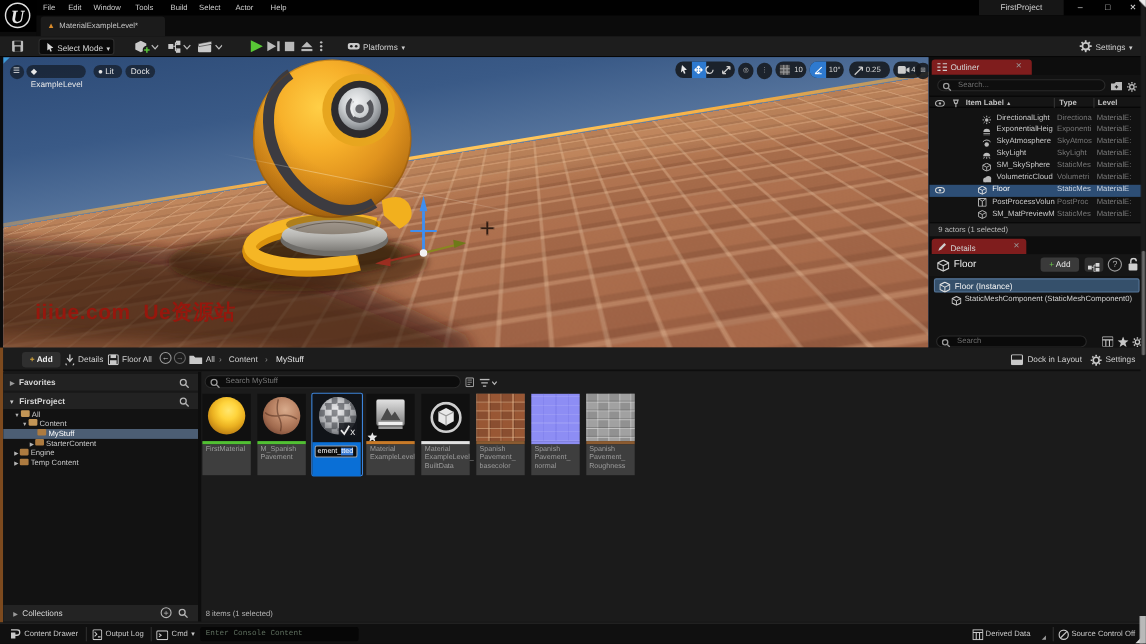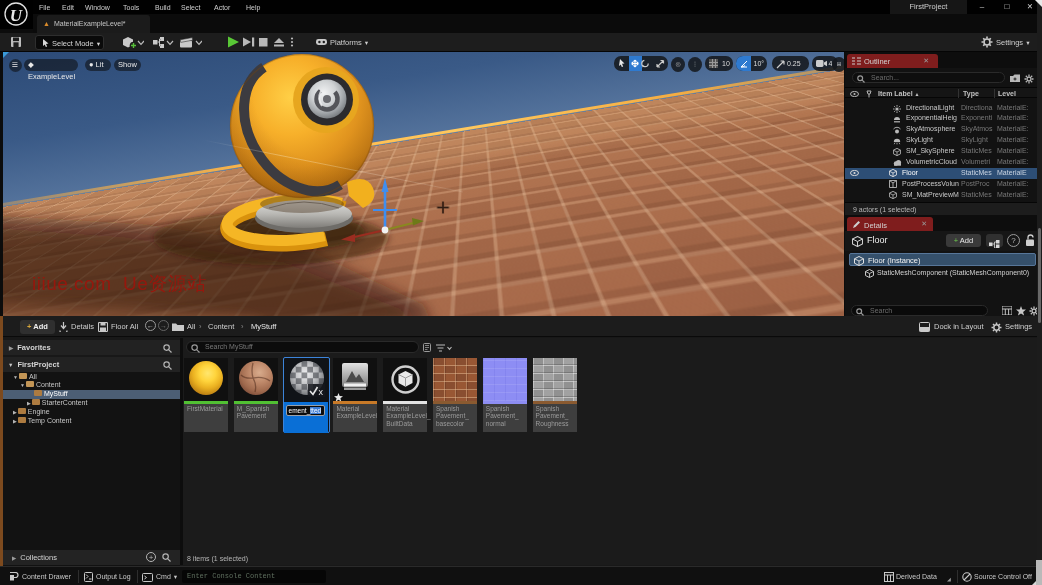--- a/index.html
+++ b/index.html
@@ -24,21 +24,21 @@
 #floorwrap{position:absolute;left:0;top:0;width:841px;height:264px;clip-path:polygon(0px 154px,841px 16px,841px 264px,0px 264px)}
 #fl-rot{position:absolute;left:0;top:155px;width:1100px;height:400px;transform:rotate(-9.3deg);transform-origin:0 0;perspective:230px;perspective-origin:500px 0px}
 #ground{position:absolute;left:-700px;top:0px;width:2600px;height:2100px;transform:rotateX(58deg);transform-origin:50% 0;background:
  repeating-linear-gradient(90deg,rgba(245,215,180,.26) 0 1.6px,rgba(245,215,180,0) 1.6px 30px),
  repeating-linear-gradient(0deg,rgba(245,210,175,.20) 0 1.6px,rgba(60,28,16,.12) 1.6px 5px,rgba(60,28,16,0) 5px 30px),
  repeating-conic-gradient(from 0deg at 50% 50%,rgba(175,105,70,.13) 0% 25%,rgba(110,55,35,.15) 25% 50%),
  linear-gradient(to bottom,#b87e56 0%,#a5684a 8%,#9b5d44 25%,#90543e 60%,#88503b 100%);
  background-size:22px 22px,22px 13px,44px 26px,100% 100%}
 #horiz{position:absolute;left:-6px;top:152.2px;width:860px;height:3px;transform:rotate(-9.3deg);transform-origin:0 50%;background:linear-gradient(90deg,rgba(255,170,60,.35),#ffb647 30%,#ffc85e 55%,#f5ad42 80%,rgba(240,170,70,.55))}
 .shadowpoly{position:absolute;left:0;top:0;width:841px;height:264px}
-#wm{position:absolute;left:29px;top:219px;font-size:19px;font-weight:normal;color:#96170d;letter-spacing:.5px;white-space:nowrap}
+#wm{position:absolute;left:29px;top:219px;font-size:19px;font-weight:bold;color:#96170d;letter-spacing:.5px;white-space:nowrap}
 
 .vpill{position:absolute;background:rgba(16,19,25,.62);border-radius:7px;color:#e8e8e8;font-size:7.5px;height:12px;line-height:12px}
 .vpr{position:absolute;background:rgba(22,25,30,.88);border-radius:7px;height:15px;color:#dcdcdc;font-size:7px;line-height:15px}
 
 #rpanel{position:absolute;left:845px;top:52px;width:195px;height:264px;background:#121212}
 .rtab{position:absolute;background:#7f1d1d;border-radius:3px 3px 0 0;color:#d2d2d2;font-size:7.5px}
 .srow{position:absolute;background:#0e0e0e;border:1px solid #2a2a2a;border-radius:8px;color:#6e6e6e;font-size:7px}
 .hdrcell{color:#c0c0c0;font-size:7px;font-weight:bold}
 .orow{position:absolute;left:0;width:195px;height:10.9px;font-size:7px;color:#c9c9c9;line-height:10.9px}
 .otype{position:absolute;left:116px;color:#787878}
@@ -241,21 +241,21 @@
 
      <path d="M440 149 v13 M433.5 155.5 h13" stroke="#34201569" stroke-width="2.2"></path>
      <path d="M440 150 v11 M434.5 155.5 h11" stroke="#2f1c12" stroke-width="1.4"></path>
    </svg>
    <div id="wm">iiiue.com&nbsp; Ue资源站</div>
 
    <div style="position:absolute;left:0;top:0;width:0;height:0;border-left:6px solid #3a9ad9;border-bottom:6px solid transparent"></div>
    <div class="vpill" style="left:5.5px;top:6.5px;width:13px;height:13px;border-radius:7px;text-align:center;line-height:12px;font-size:7px">☰</div>
    <div class="vpill" style="left:21px;top:7px;width:54px;padding-left:4px">◆ ExampleLevel</div>
    <div class="vpill" style="left:82px;top:7px;width:26px;padding-left:4px">● Lit</div>
-   <div class="vpill" style="left:111px;top:7px;width:27px;text-align:center">Show</div>
+   <div class="vpill" style="left:111px;top:7px;width:27px;text-align:center">Dock</div>
 
    <div class="vpr" style="left:611px;top:4px;width:54px"></div>
    <div class="vpr" style="left:625.5px;top:4px;width:13.5px;background:#2e7ad0;border-radius:0"></div>
    <svg class="abs" style="left:611px;top:4px" width="54" height="15">
      <path d="M6 3 L10.5 7.5 L8 7.8 L9.2 10.6 L7.8 11 L6.8 8.4 L5 10 Z" fill="#e8e8e8"></path>
      <g stroke="#fff" stroke-width="1.1">
           <path d="M21 4 v7 M17.5 7.5 h7 M21 4 l-1.5 1.7 M21 4 l1.5 1.7 M21 11 l-1.5 -1.7 M21 11 l1.5 -1.7 M17.5 7.5 l1.7 -1.5 M17.5 7.5 l1.7 1.5 M24.5 7.5 l-1.7 -1.5 M24.5 7.5 l-1.7 1.5"></path>
         </g>
      <circle cx="31" cy="7.5" r="3.2" fill="none" stroke="#ccc" stroke-width="1.2" stroke-dasharray="14 6"></circle>
         <path d="M28.6 11.5 l-.3 -2.7 2.4 1.1z" fill="#ccc"></path>

